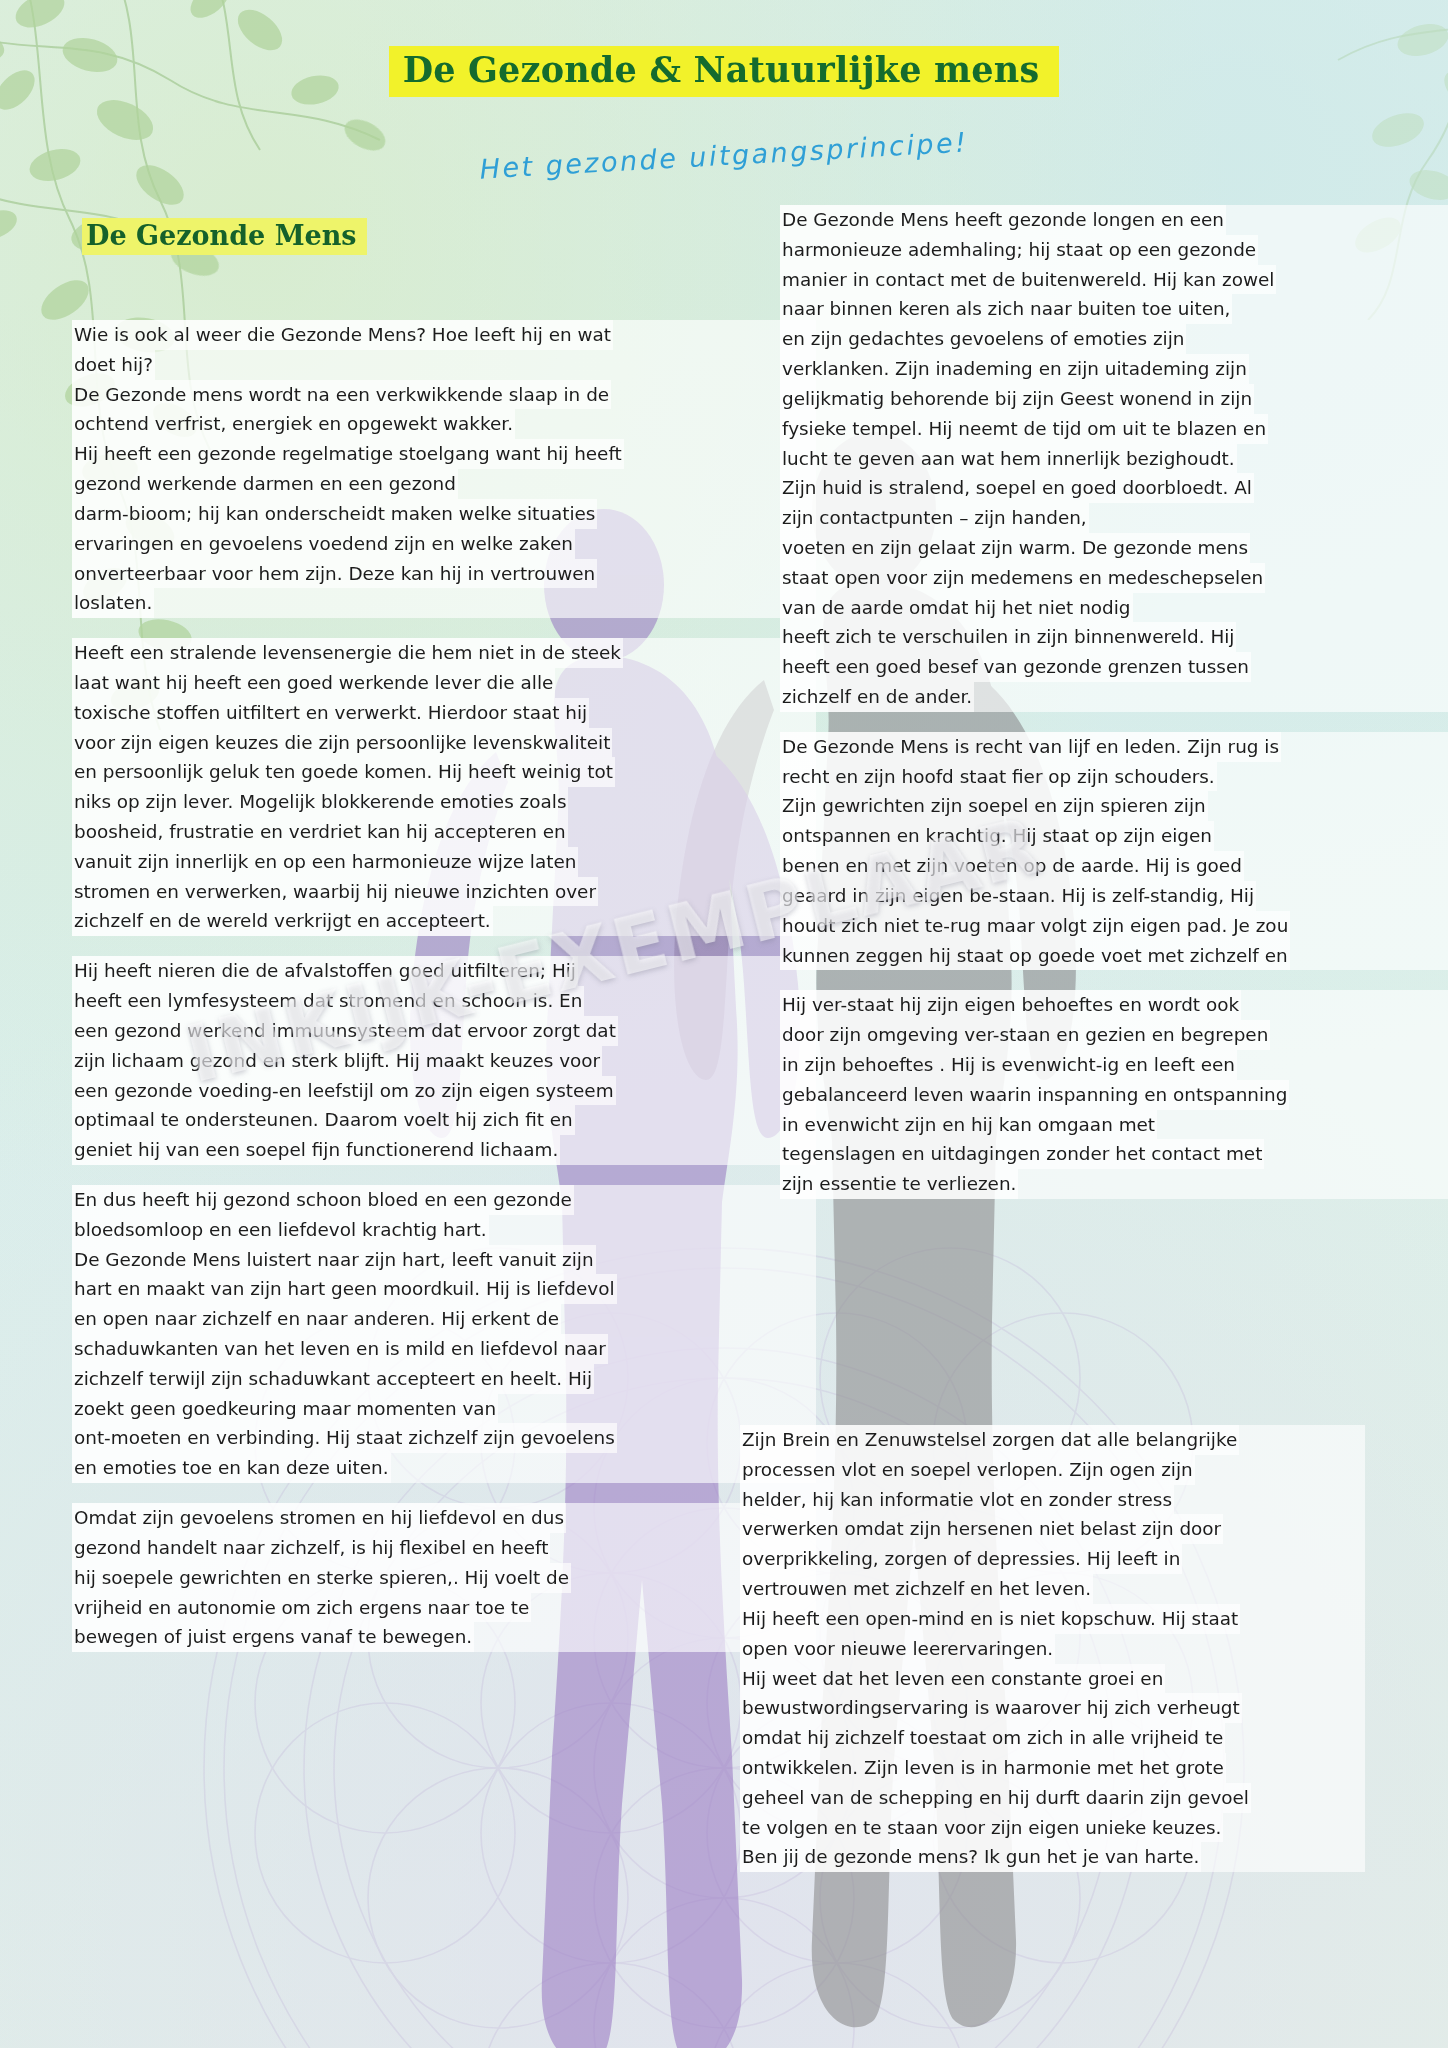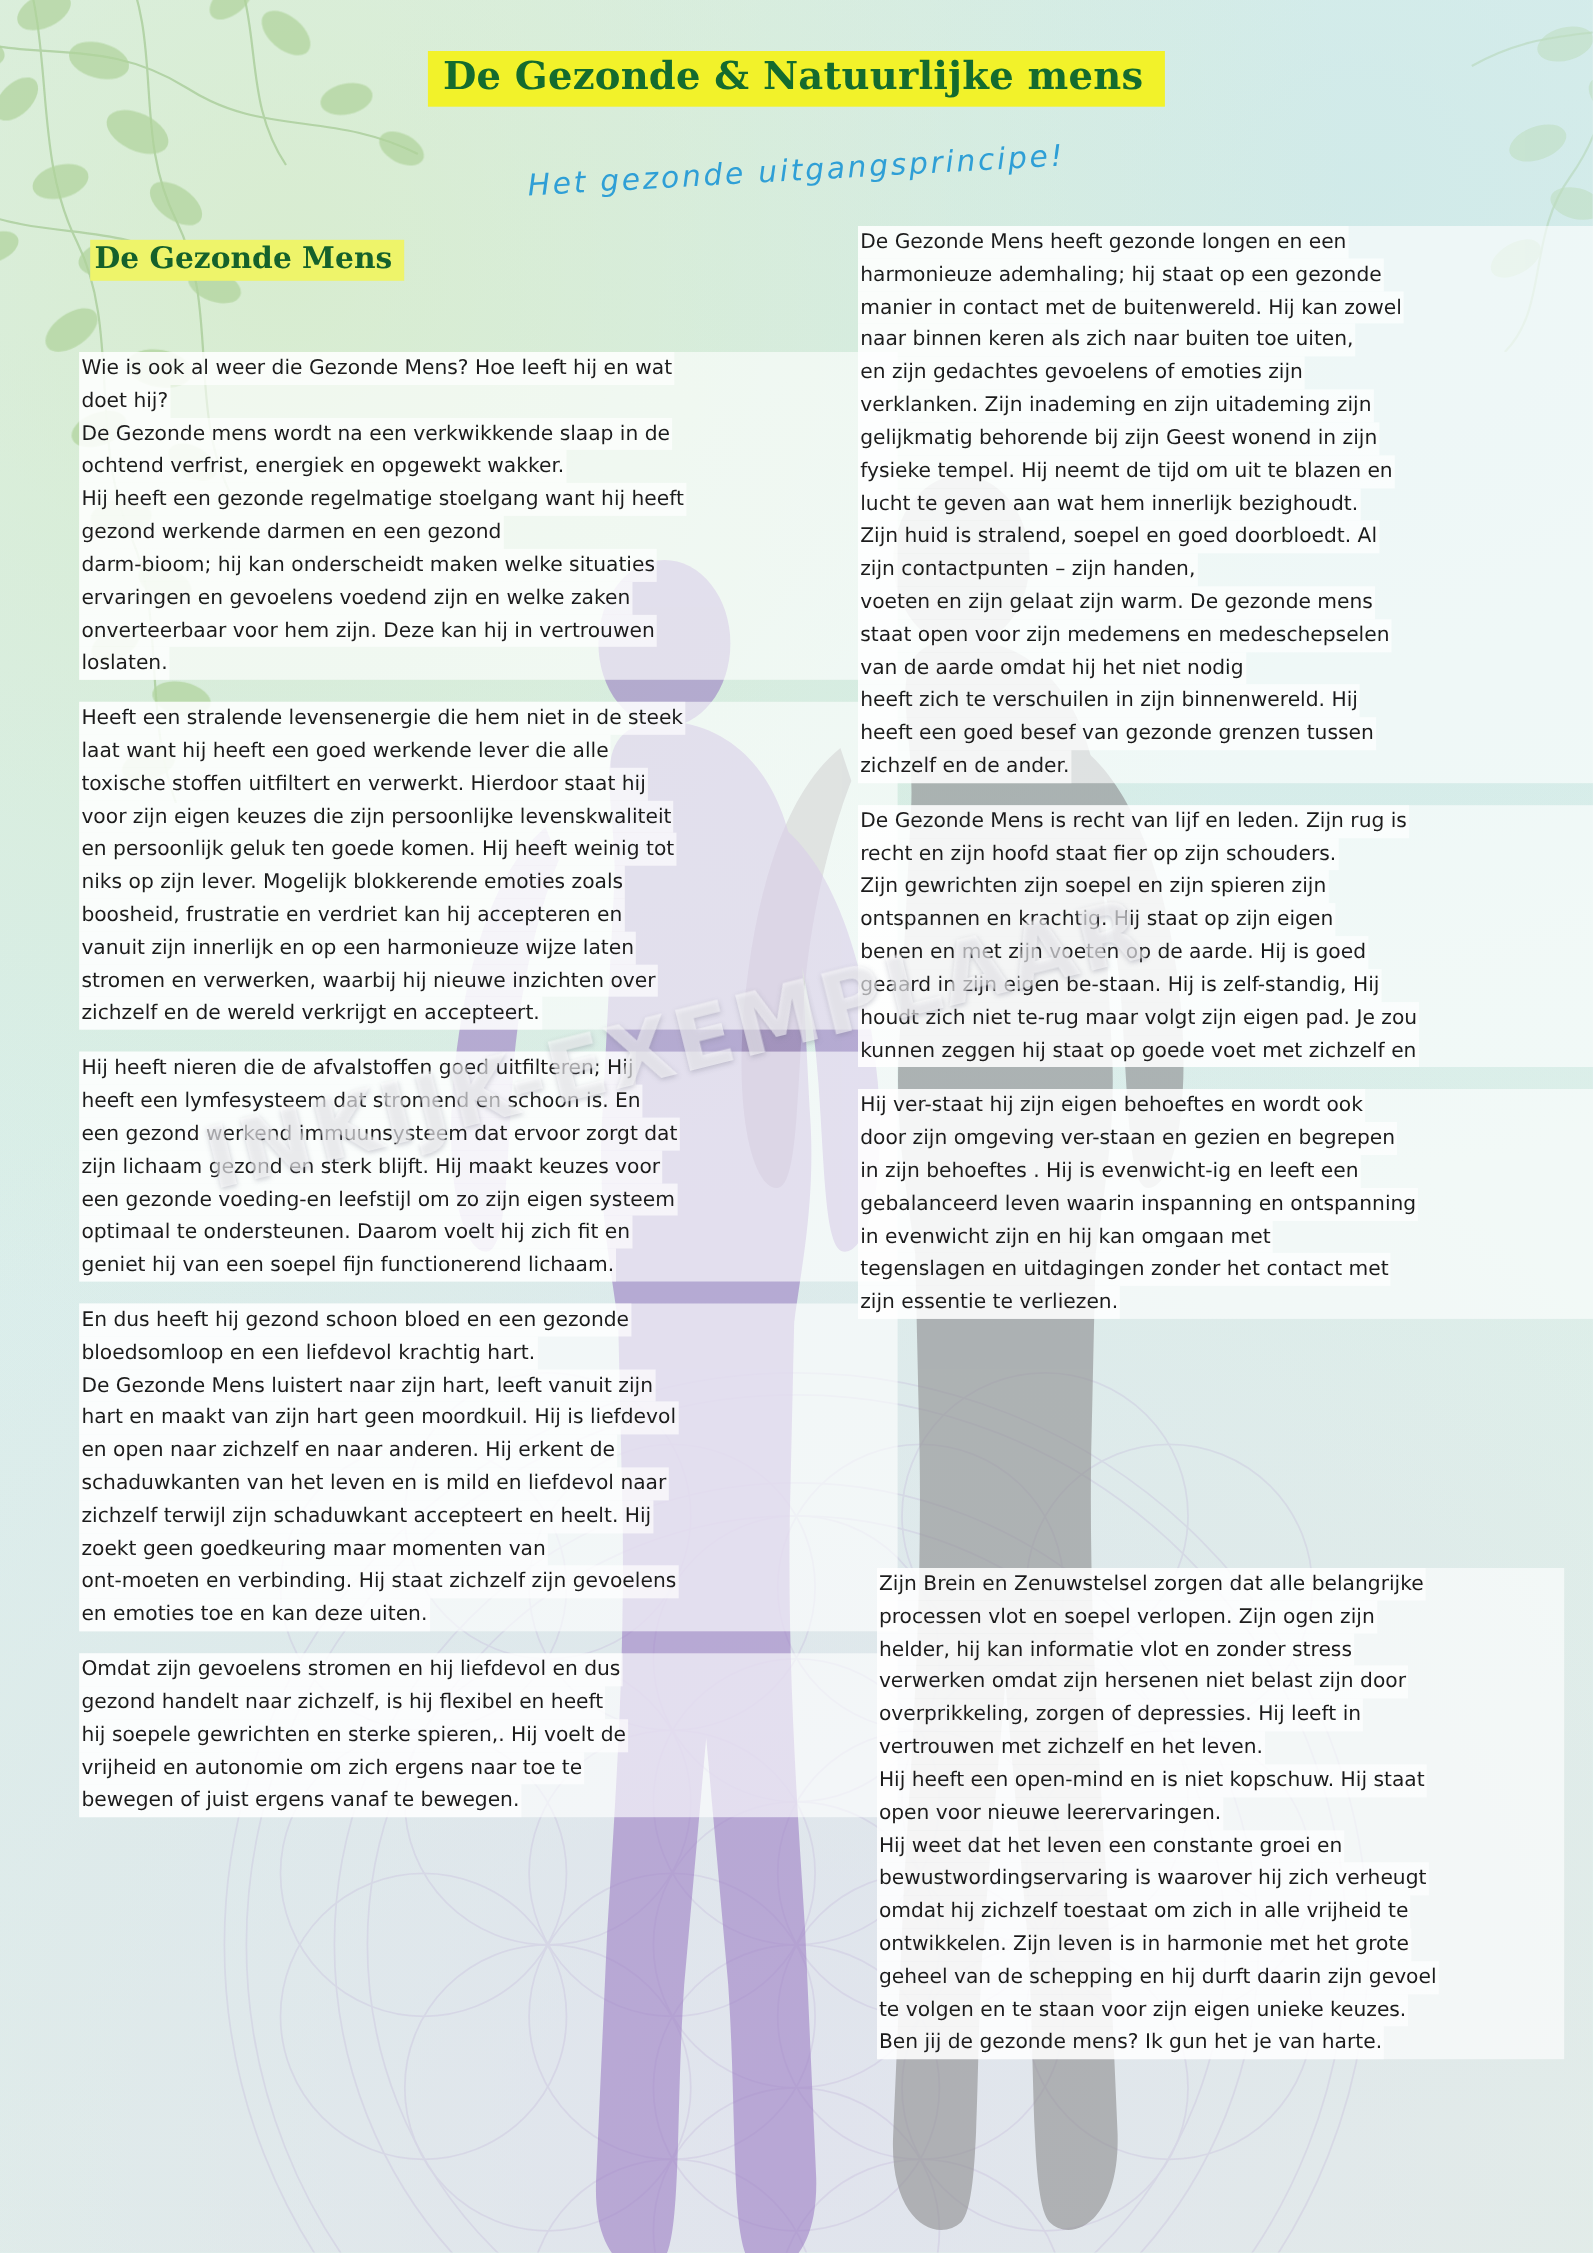--- a/index.html
+++ b/index.html
@@ -133,21 +133,21 @@
     left: 72px;
     top: 320px;
     width: 744px;
   }
   .col-right-top {
     left: 780px;
     top: 205px;
     width: 684px;
   }
   .col-right-bottom {
-    left: 797px;
+    left: 740px;
     top: 1425px;
     width: 625px;
   }
   .col p span.ln {
     display: block;
     background: rgba(255,255,255,0.66);
     width: fit-content;
     max-width: 100%;
     padding: 0 2px;
   }

